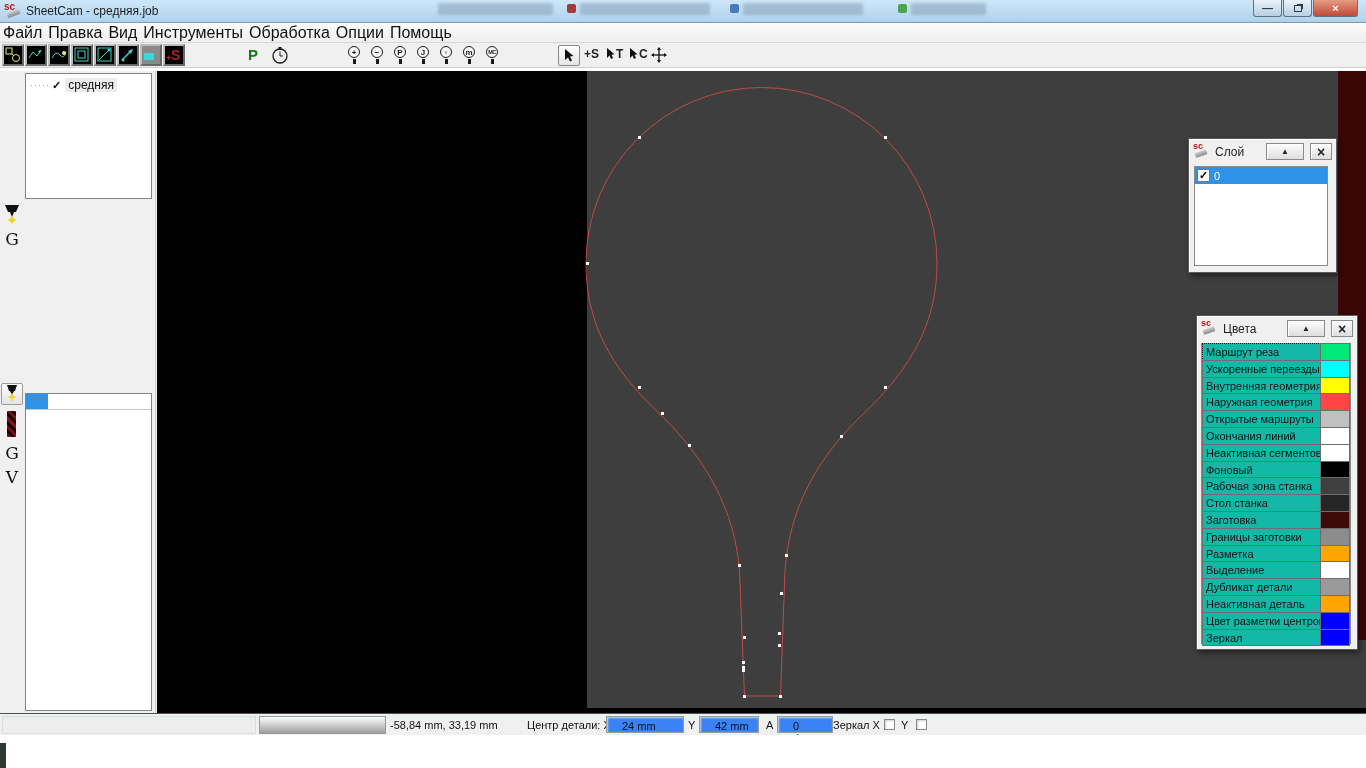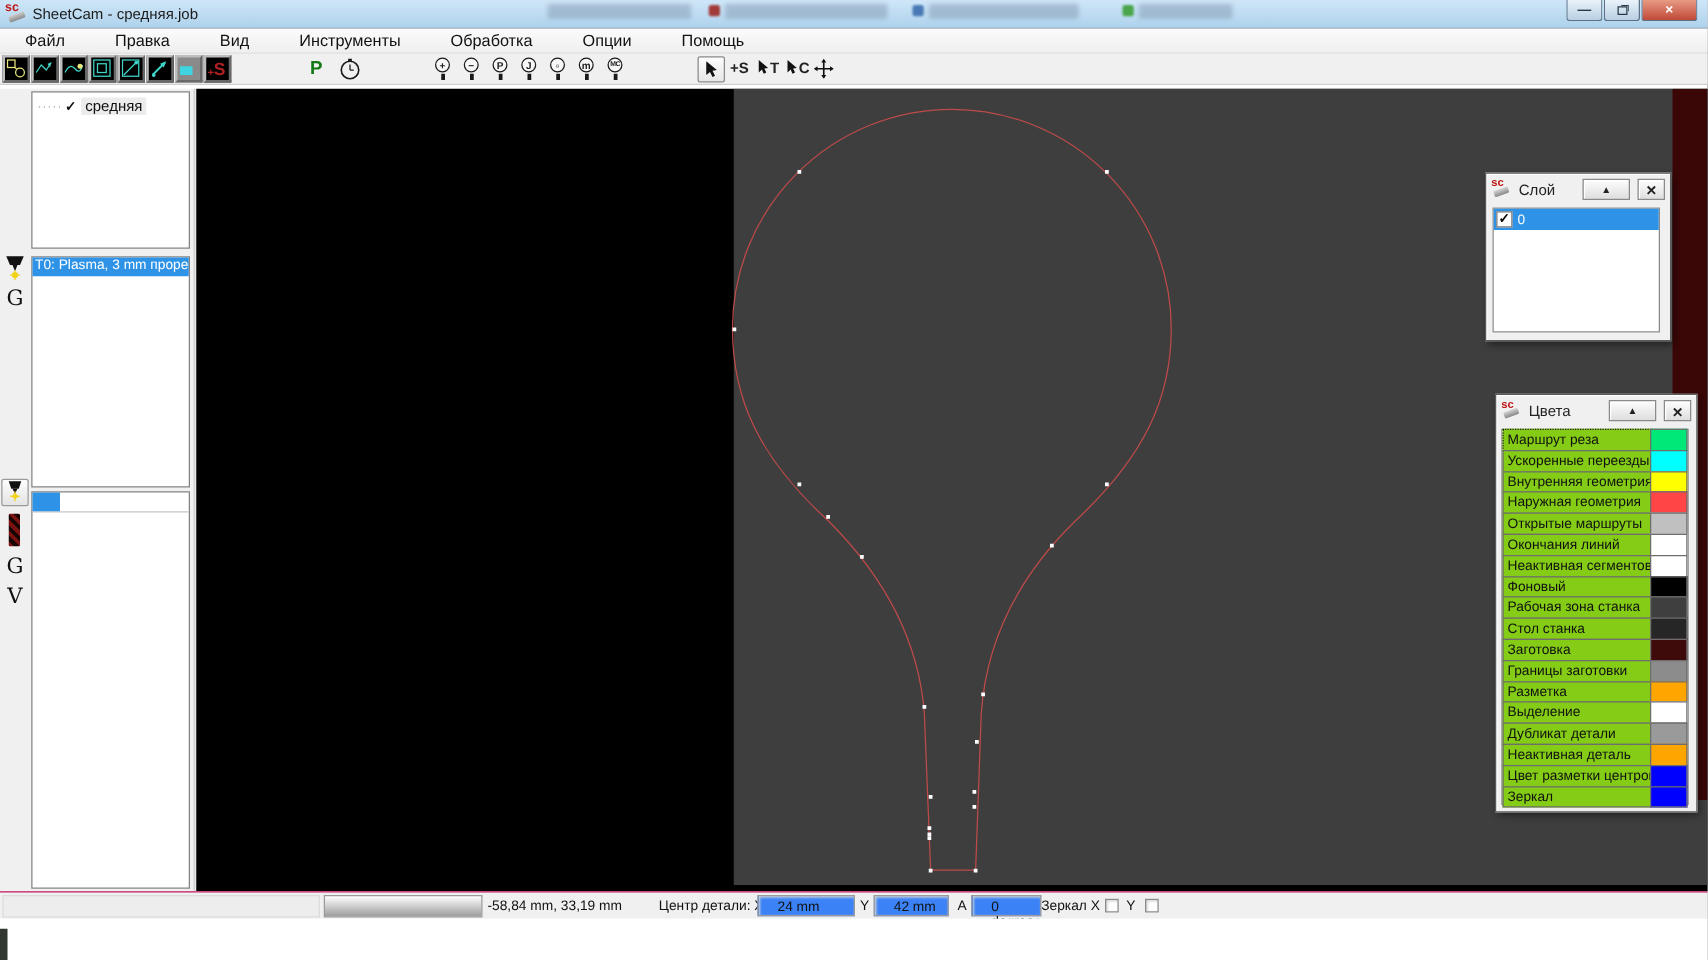--- a/index.html
+++ b/index.html
@@ -18,21 +18,21 @@
   .winbtns { position:absolute; right:8px; top:0; display:flex; }
   .winbtn { width:29px; height:17px; border:1px solid #5f7285; border-top:none;
     background:linear-gradient(#e9f3fb,#b9cfe2); display:flex; align-items:center; justify-content:center;
     border-radius:0 0 3px 3px; margin-left:1px; font-weight:bold; color:#2a3a4a; }
   .winbtn.close { width:45px; background:linear-gradient(#e89a84,#bf4a38); color:#fff; }
   .restore-glyph { width:8px; height:7px; border:1px solid #2a3a4a; background:transparent; box-shadow:2px -2px 0 -1px #2a3a4a; }
 
   
   .menubar { position:absolute; left:0; top:23px; width:1366px; height:20px;
     background:linear-gradient(#fbfbfb,#efefef); border-bottom:1px solid #d8d8d8; display:flex; align-items:center; }
-  .menu-item { padding:2px 20px; font-size:13px; }
+  .menu-item { padding:2px 3px; font-size:16px; }
 
   
   .toolbar { position:absolute; left:0; top:43px; width:1366px; height:25px;
     background:#f0f0f0; border-bottom:1px solid #cfcfcf; }
   .tb-dark { position:absolute; top:1px; width:22px; height:22px; background:#000;
     border:2px outset #bdbdbd; display:flex; align-items:center; justify-content:center; }
   .post-label { position:absolute; left:248px; top:3px; color:#157a15; font-weight:bold; font-size:15px; }
   .mag { position:absolute; top:3px; width:20px; height:20px; }
   .mag .lens { position:absolute; left:3px; top:0; width:12px; height:12px; border:1.5px solid #1a1a1a; border-radius:50%;
     display:flex; align-items:center; justify-content:center; font-size:8px; font-weight:bold; color:#1a1a1a; background:#f7f7f7; }
@@ -78,21 +78,21 @@
   .fw-x { width:22px; height:17px; margin-left:6px; font-size:14px; font-weight:bold; }
   .fw-icon { position:relative; width:17px; height:15px; }
   .fw-icon .sc { position:absolute; left:0; top:-3px; color:#c01818; font-weight:bold; font-size:9px; }
   .fw-icon .pencil { position:absolute; left:2px; top:7px; width:12px; height:5px; background:linear-gradient(#d5d5d5,#888); transform:rotate(-20deg); border-radius:1px; }
   .layer-list { position:absolute; left:5px; top:27px; right:8px; bottom:6px; background:#fff; border:1px solid #8a8a8a; }
   .layer-row { height:17px; display:flex; align-items:center; padding-left:2px; color:#fff; }
   .layer-cb { width:13px; height:13px; background:#fff; border:1px solid #777; color:#000;
     font-size:11px; line-height:11px; text-align:center; font-weight:bold; margin-right:4px; }
   .colors-list { position:absolute; left:4px; top:27px; right:6px; bottom:5px; background:#fff; border:1px solid #8a8a8a; }
   .color-row { display:flex; height:16.8px; }
-  .color-row .lbl { flex:1; border:1px solid #6e6e6e; margin:-1px 0 0 0; background:#84cc16;
+  .color-row .lbl { flex:1; border:1px solid #6e6e6e; margin:-1px 0 0 0; background:#14b8a6;
     padding:2px 0 0 3px; font-size:11px; white-space:nowrap; overflow:hidden; }
   .color-row:first-child .lbl { border-style:dotted; border-color:#222; }
   .color-row .sw { width:30px; border:1px solid #6e6e6e; margin:-1px 0 0 -1px; }
 
   
   .statusbar { position:absolute; left:0; top:713px; width:1366px; height:22px;
     background:#f0f0f0; border-top:1px solid #be185d; }
   .sb-cell { position:absolute; top:2px; height:18px; }
   .sb-flat { left:2px; width:254px; background:#ededed; border:1px solid #dcdcdc; }
   .sb-grad { left:259px; width:127px; border:1px solid #9a9a9a; background:linear-gradient(#ffffff,#9d9d9d); }
@@ -290,23 +290,20 @@
   <div class="serifG" style="position:absolute;left:3px;top:396px;width:18px">V</div>
 </div>
 
 <div class="panel-col">
   <div class="panel" style="top:2px;height:126px">
     <div class="tree-row">
       <span class="dots">·····</span>
       <span class="checkmark">✓</span>
       <span class="tree-label">средняя</span>
     </div>
-  </div>
-  <div class="panel" style="top:134px;height:185px">
-    <div class="tool-row" style="background: rgb(46, 147, 230);">T0: Plasma, 3 mm проре</div>
   </div>
   <div class="panel" style="top:322px;height:318px">
     <div class="op-row">
       <div class="op-sel" style="background: rgb(46, 147, 230);"></div>
     </div>
   </div>
 </div>
 <div class="v-sep"></div>
 
 <div class="canvas" style="background: rgb(0, 0, 0);">

